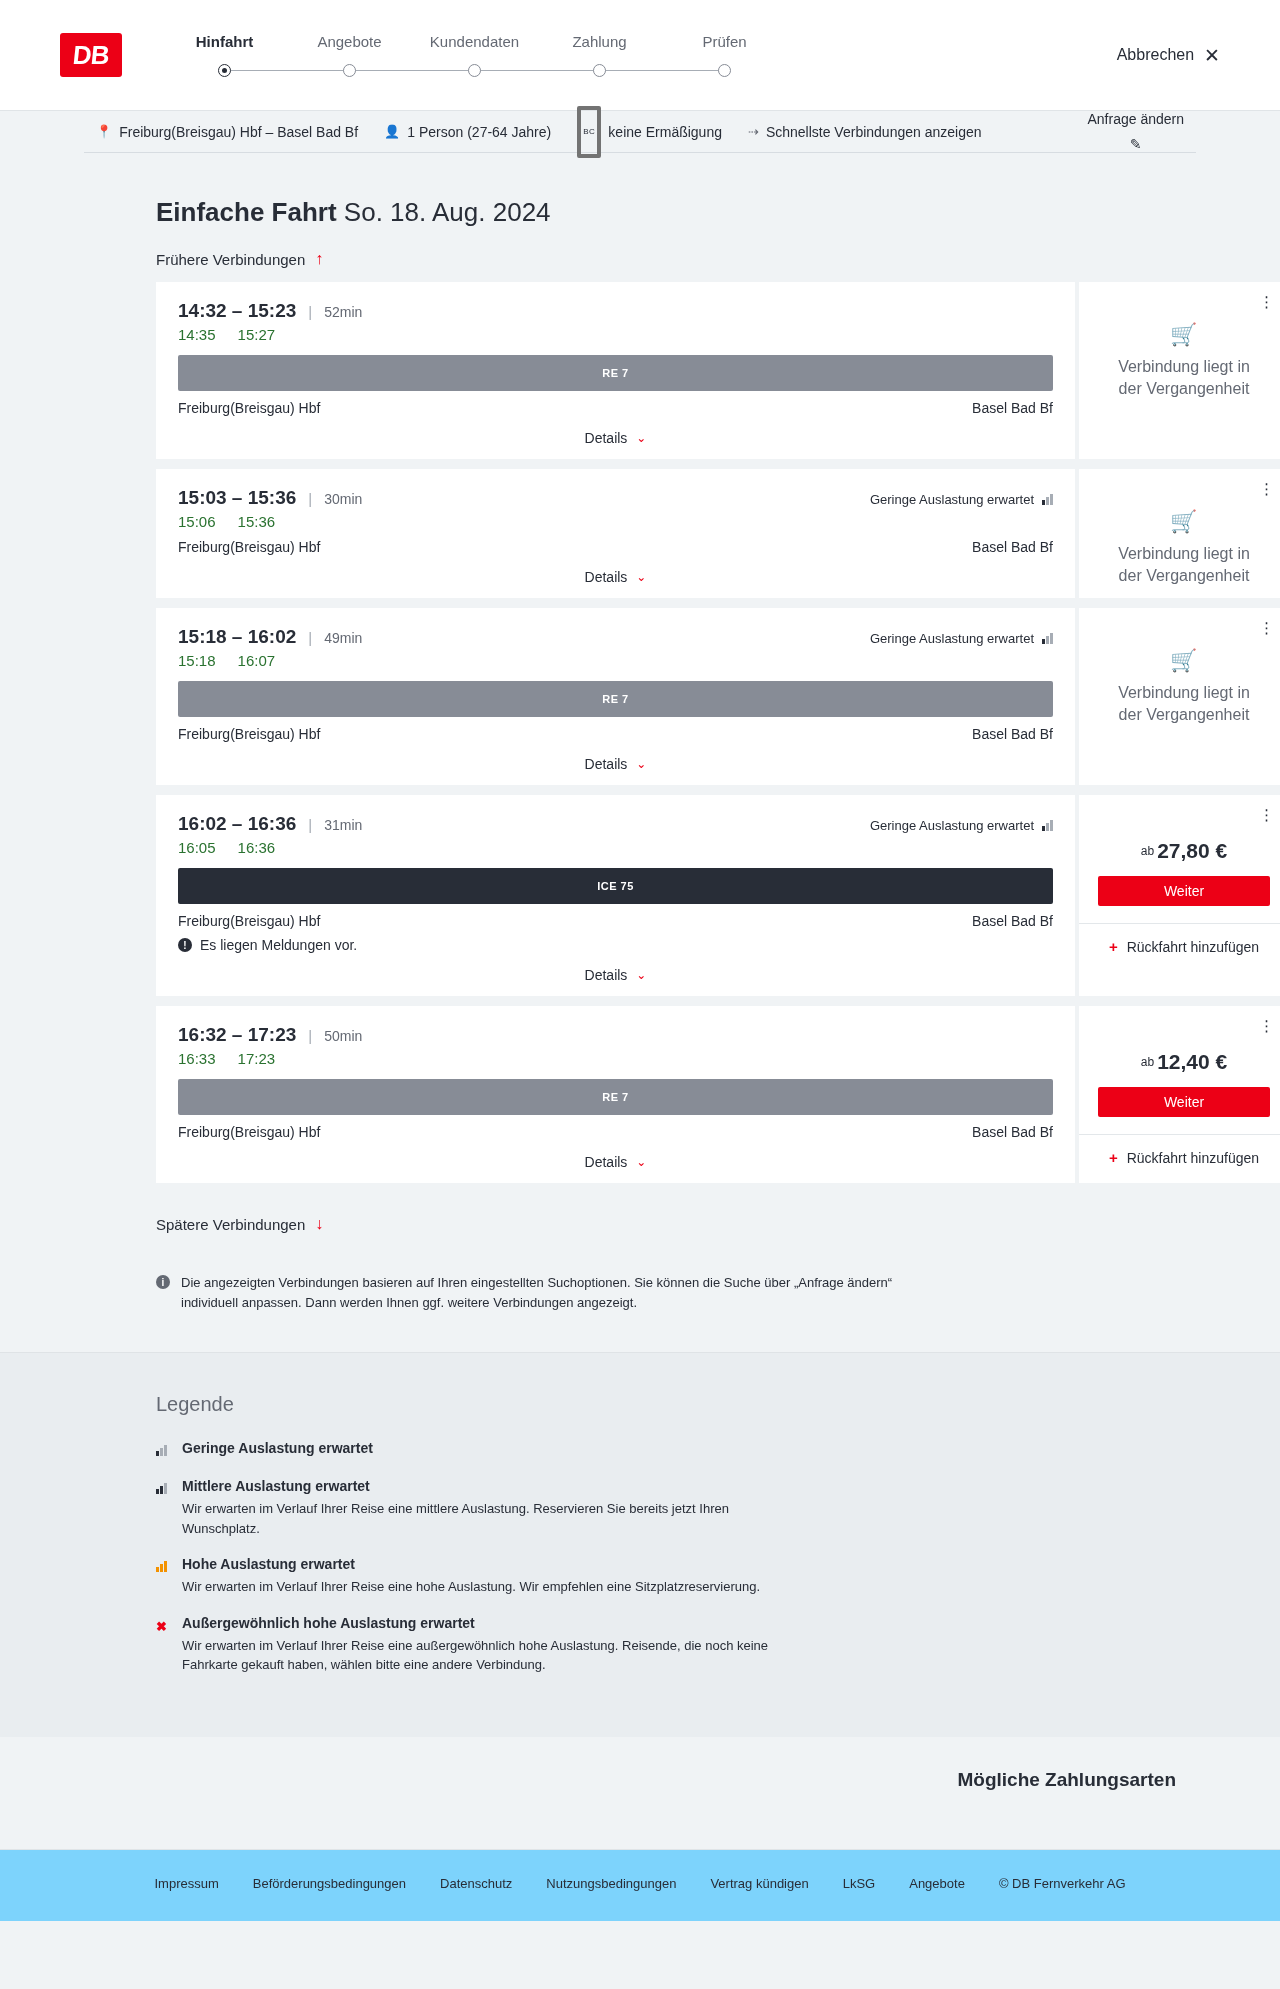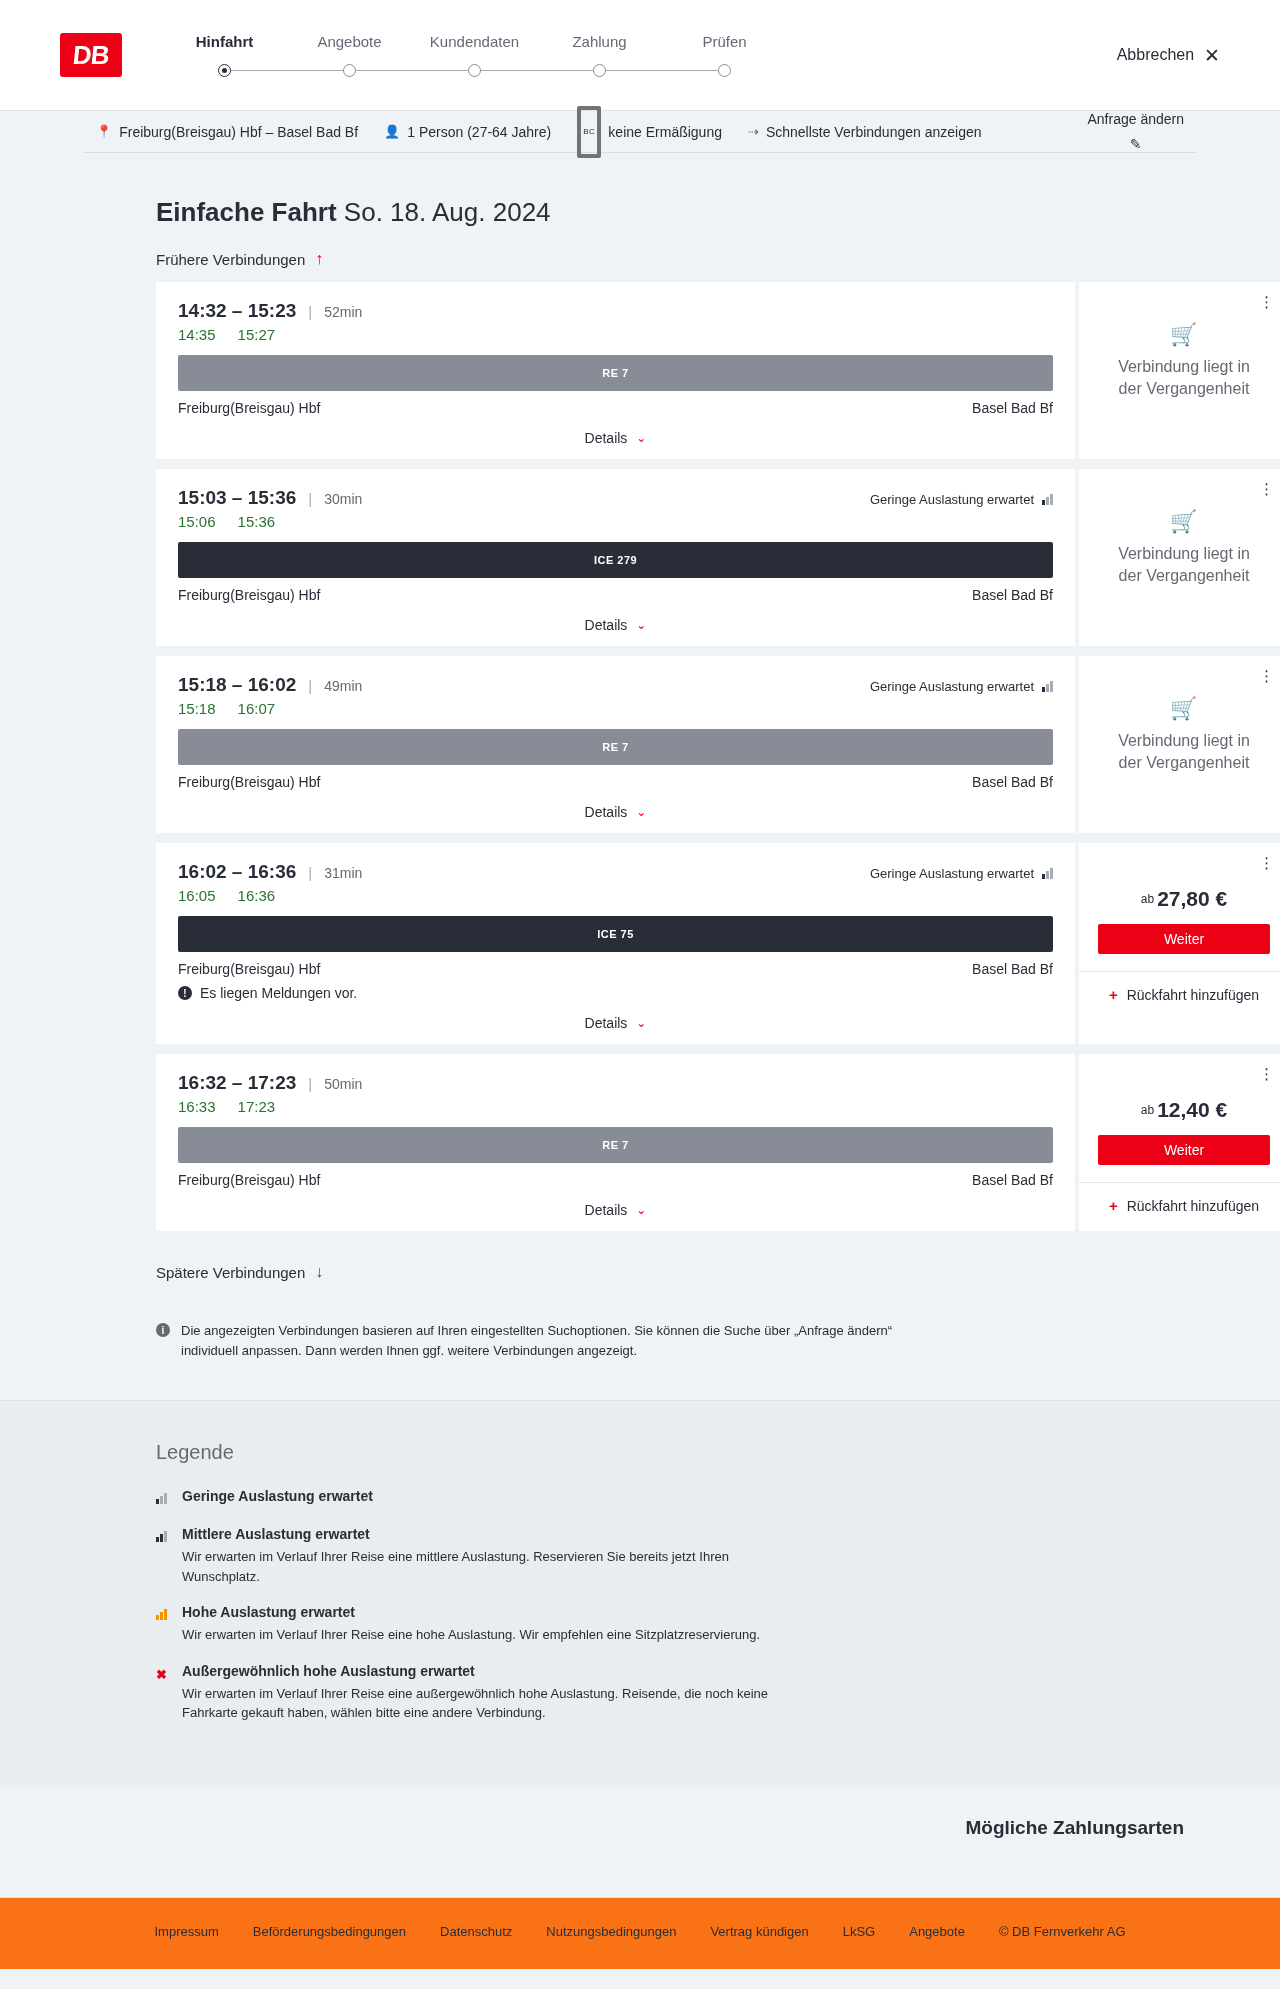--- a/index.html
+++ b/index.html
@@ -385,21 +385,21 @@
     padding: 32px 0 36px 0;
   }
   .pay {
     width: 1112px;
     margin: 0 auto;
     padding: 0 12px;
     text-align: right;
   }
   .pay h3 {
     font-size: 19px;
-    margin: 0 0 22px 0;
+    margin: 0 8px 22px 0;
     font-weight: bold;
   }
   .pay-icons {
     display: flex;
     justify-content: flex-end;
     align-items: center;
     gap: 16px;
     padding-right: 26px;
   }
   .pay-ic {
@@ -420,21 +420,21 @@
   .pay-ic.giro { flex-direction: column; height: 26px; min-width: 34px; border: none; background: transparent; }
   .pay-ic.giro .g1 { font-size: 12px; }
   .pay-ic.giro .g2 { font-size: 7px; color: #3d4754; }
   .pay-ic.apple { background: #000; color: #fff; border: none; font-size: 10px; }
   .pay-ic.lastschrift { font-size: 13px; }
   .pay-ic.kredit { border: 1px solid #d7dce1; font-size: 8px; }
   .pay-ic.kredit .ek { background:#ec0016;color:#fff;padding:0 2px;font-weight:bold;margin-right:2px;}
 
   
   .footer {
-    background: #f97316;
+    background: #7dd3fc;
     border-top: 1px solid #e0e4e7;
     padding: 26px 0 30px 0;
   }
   .footer ul {
     list-style: none;
     margin: 0 auto;
     padding: 0;
     width: 1112px;
     display: flex;
     justify-content: center;
@@ -574,21 +574,20 @@
                   <i class="on"></i>
                   <i class=""></i>
                   <i class=""></i>
                 </span>
               </div>
             </div>
             <div class="row2">
               <span>15:06</span>
               <span>15:36</span>
             </div>
-            <div class="train-bar ice">ICE 279</div>
             <div class="row3">
               <span>Freiburg(Breisgau) Hbf</span>
               <span>Basel Bad Bf</span>
             </div>
             <div class="details">
               <span>Details</span>
               <span class="chev">⌄</span>
             </div>
           </div>
           <div class="conn-side">

